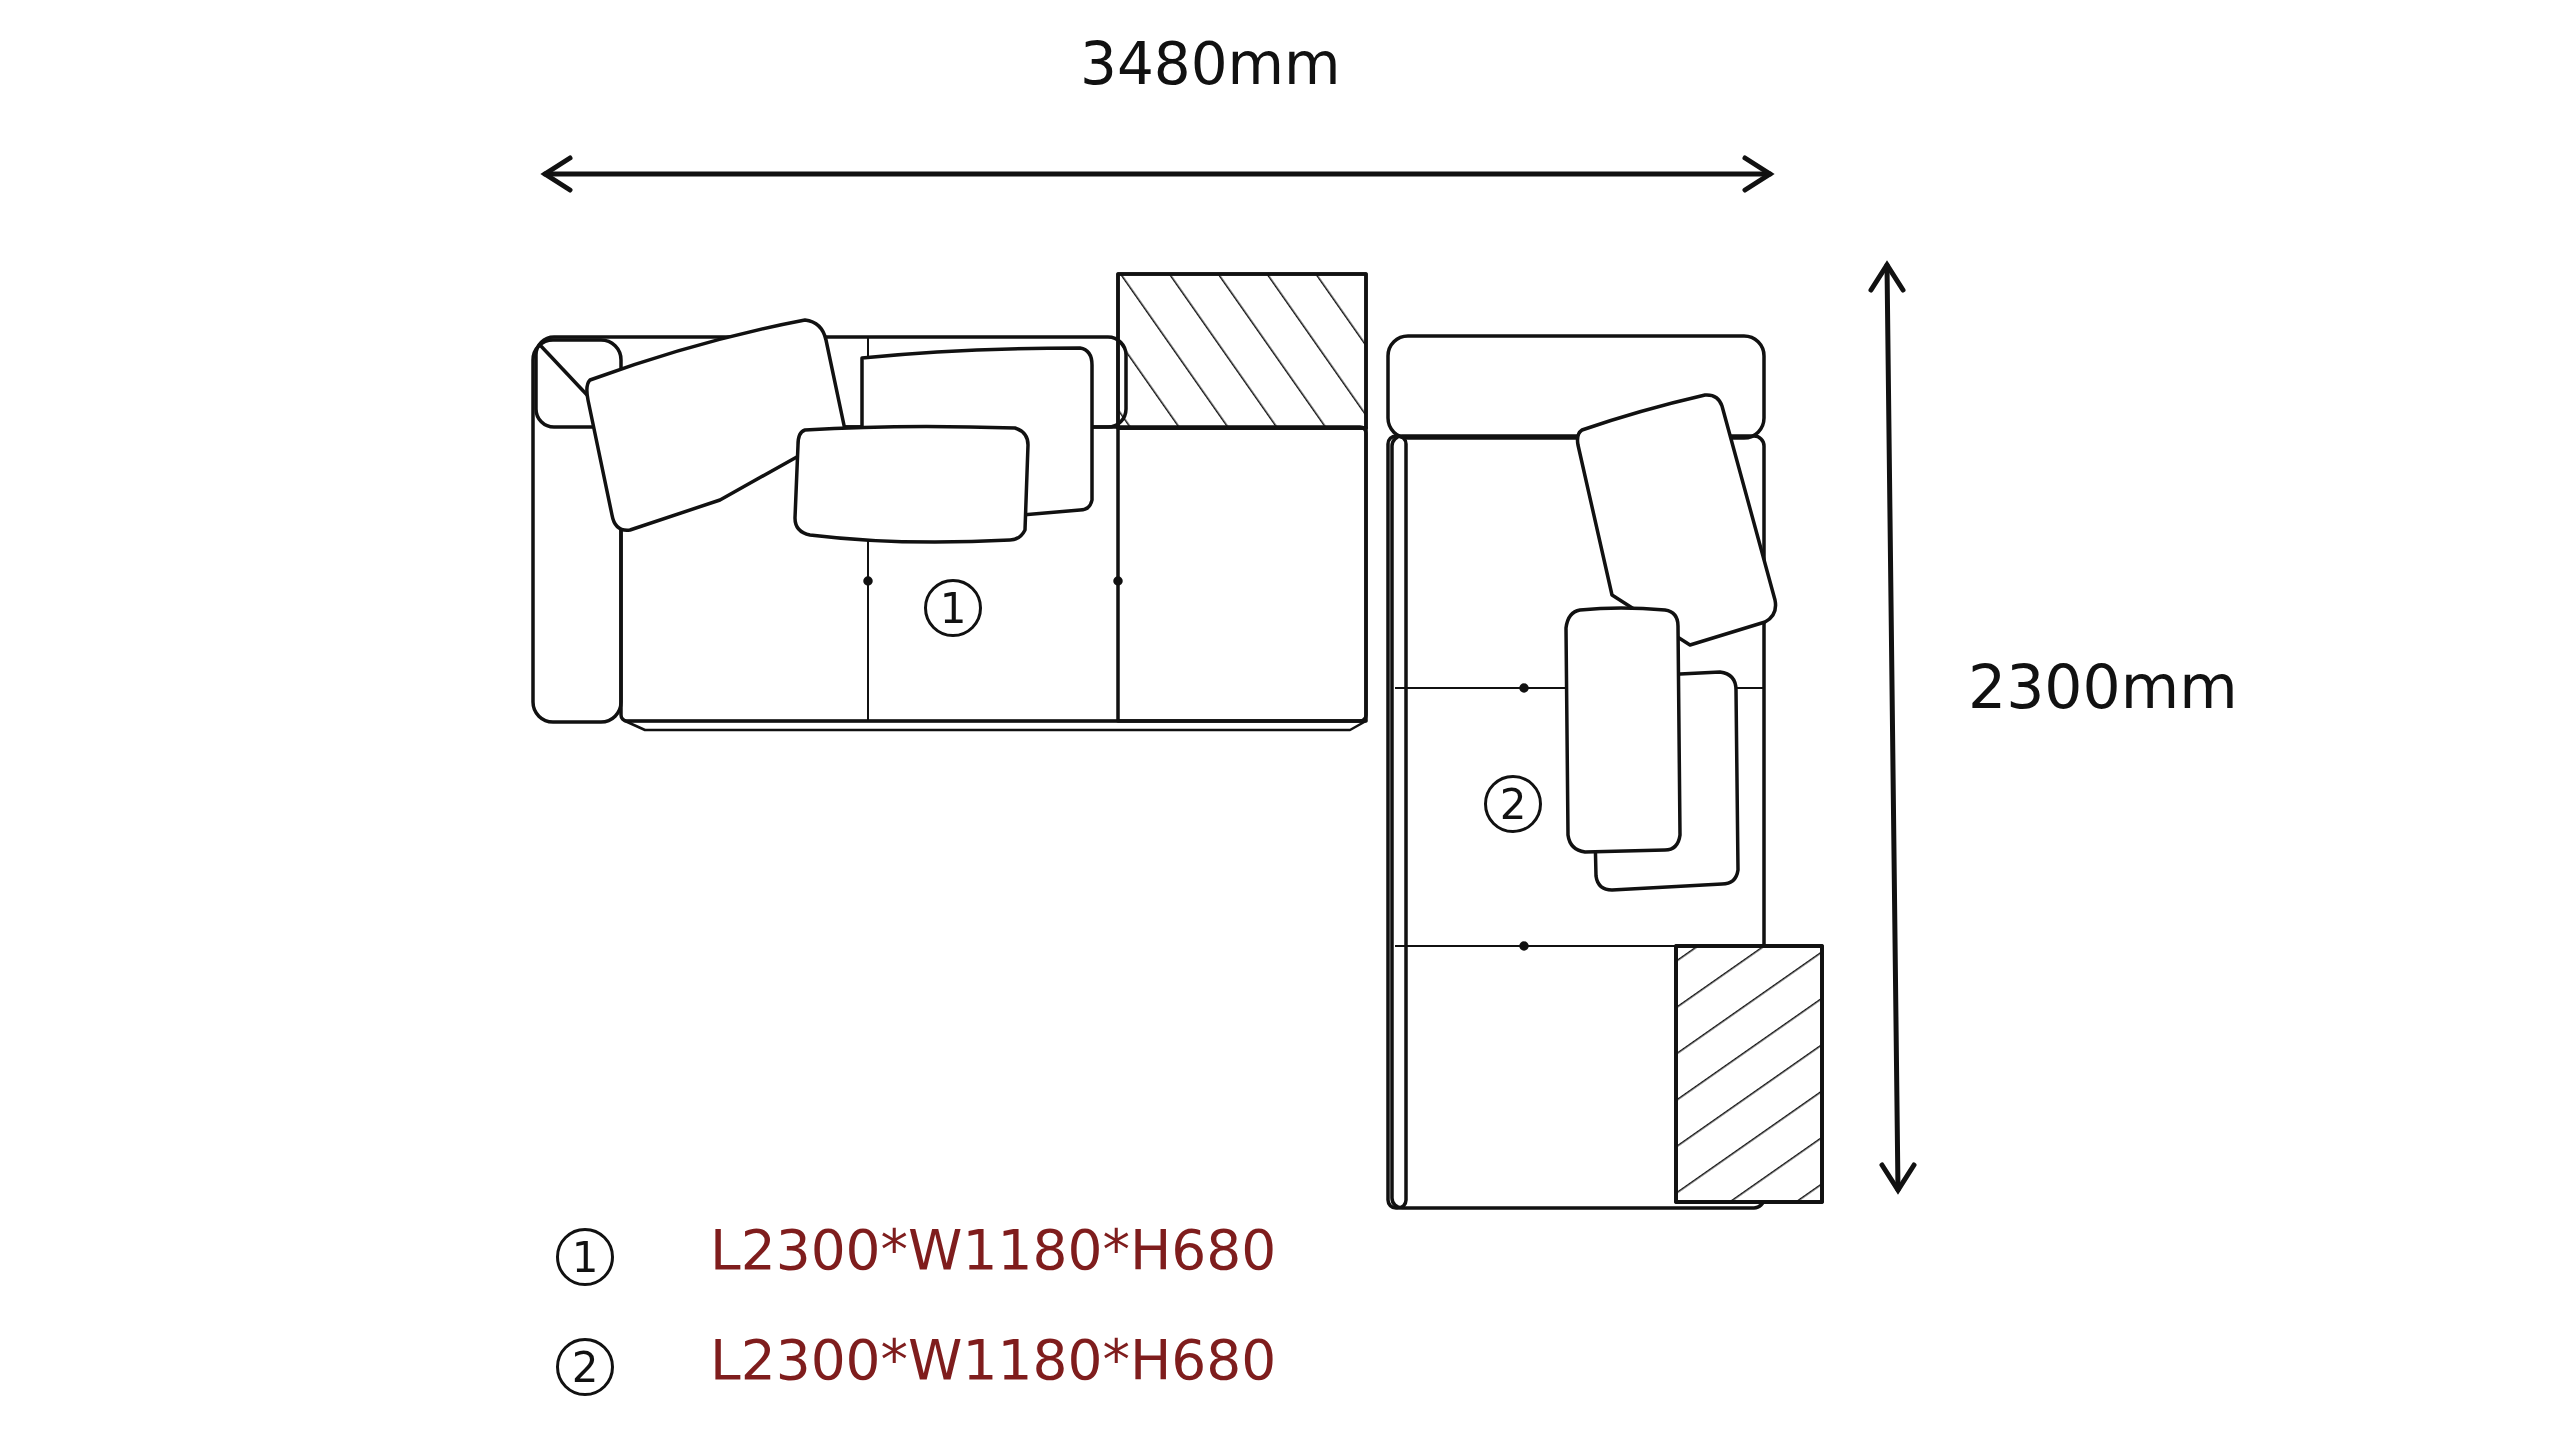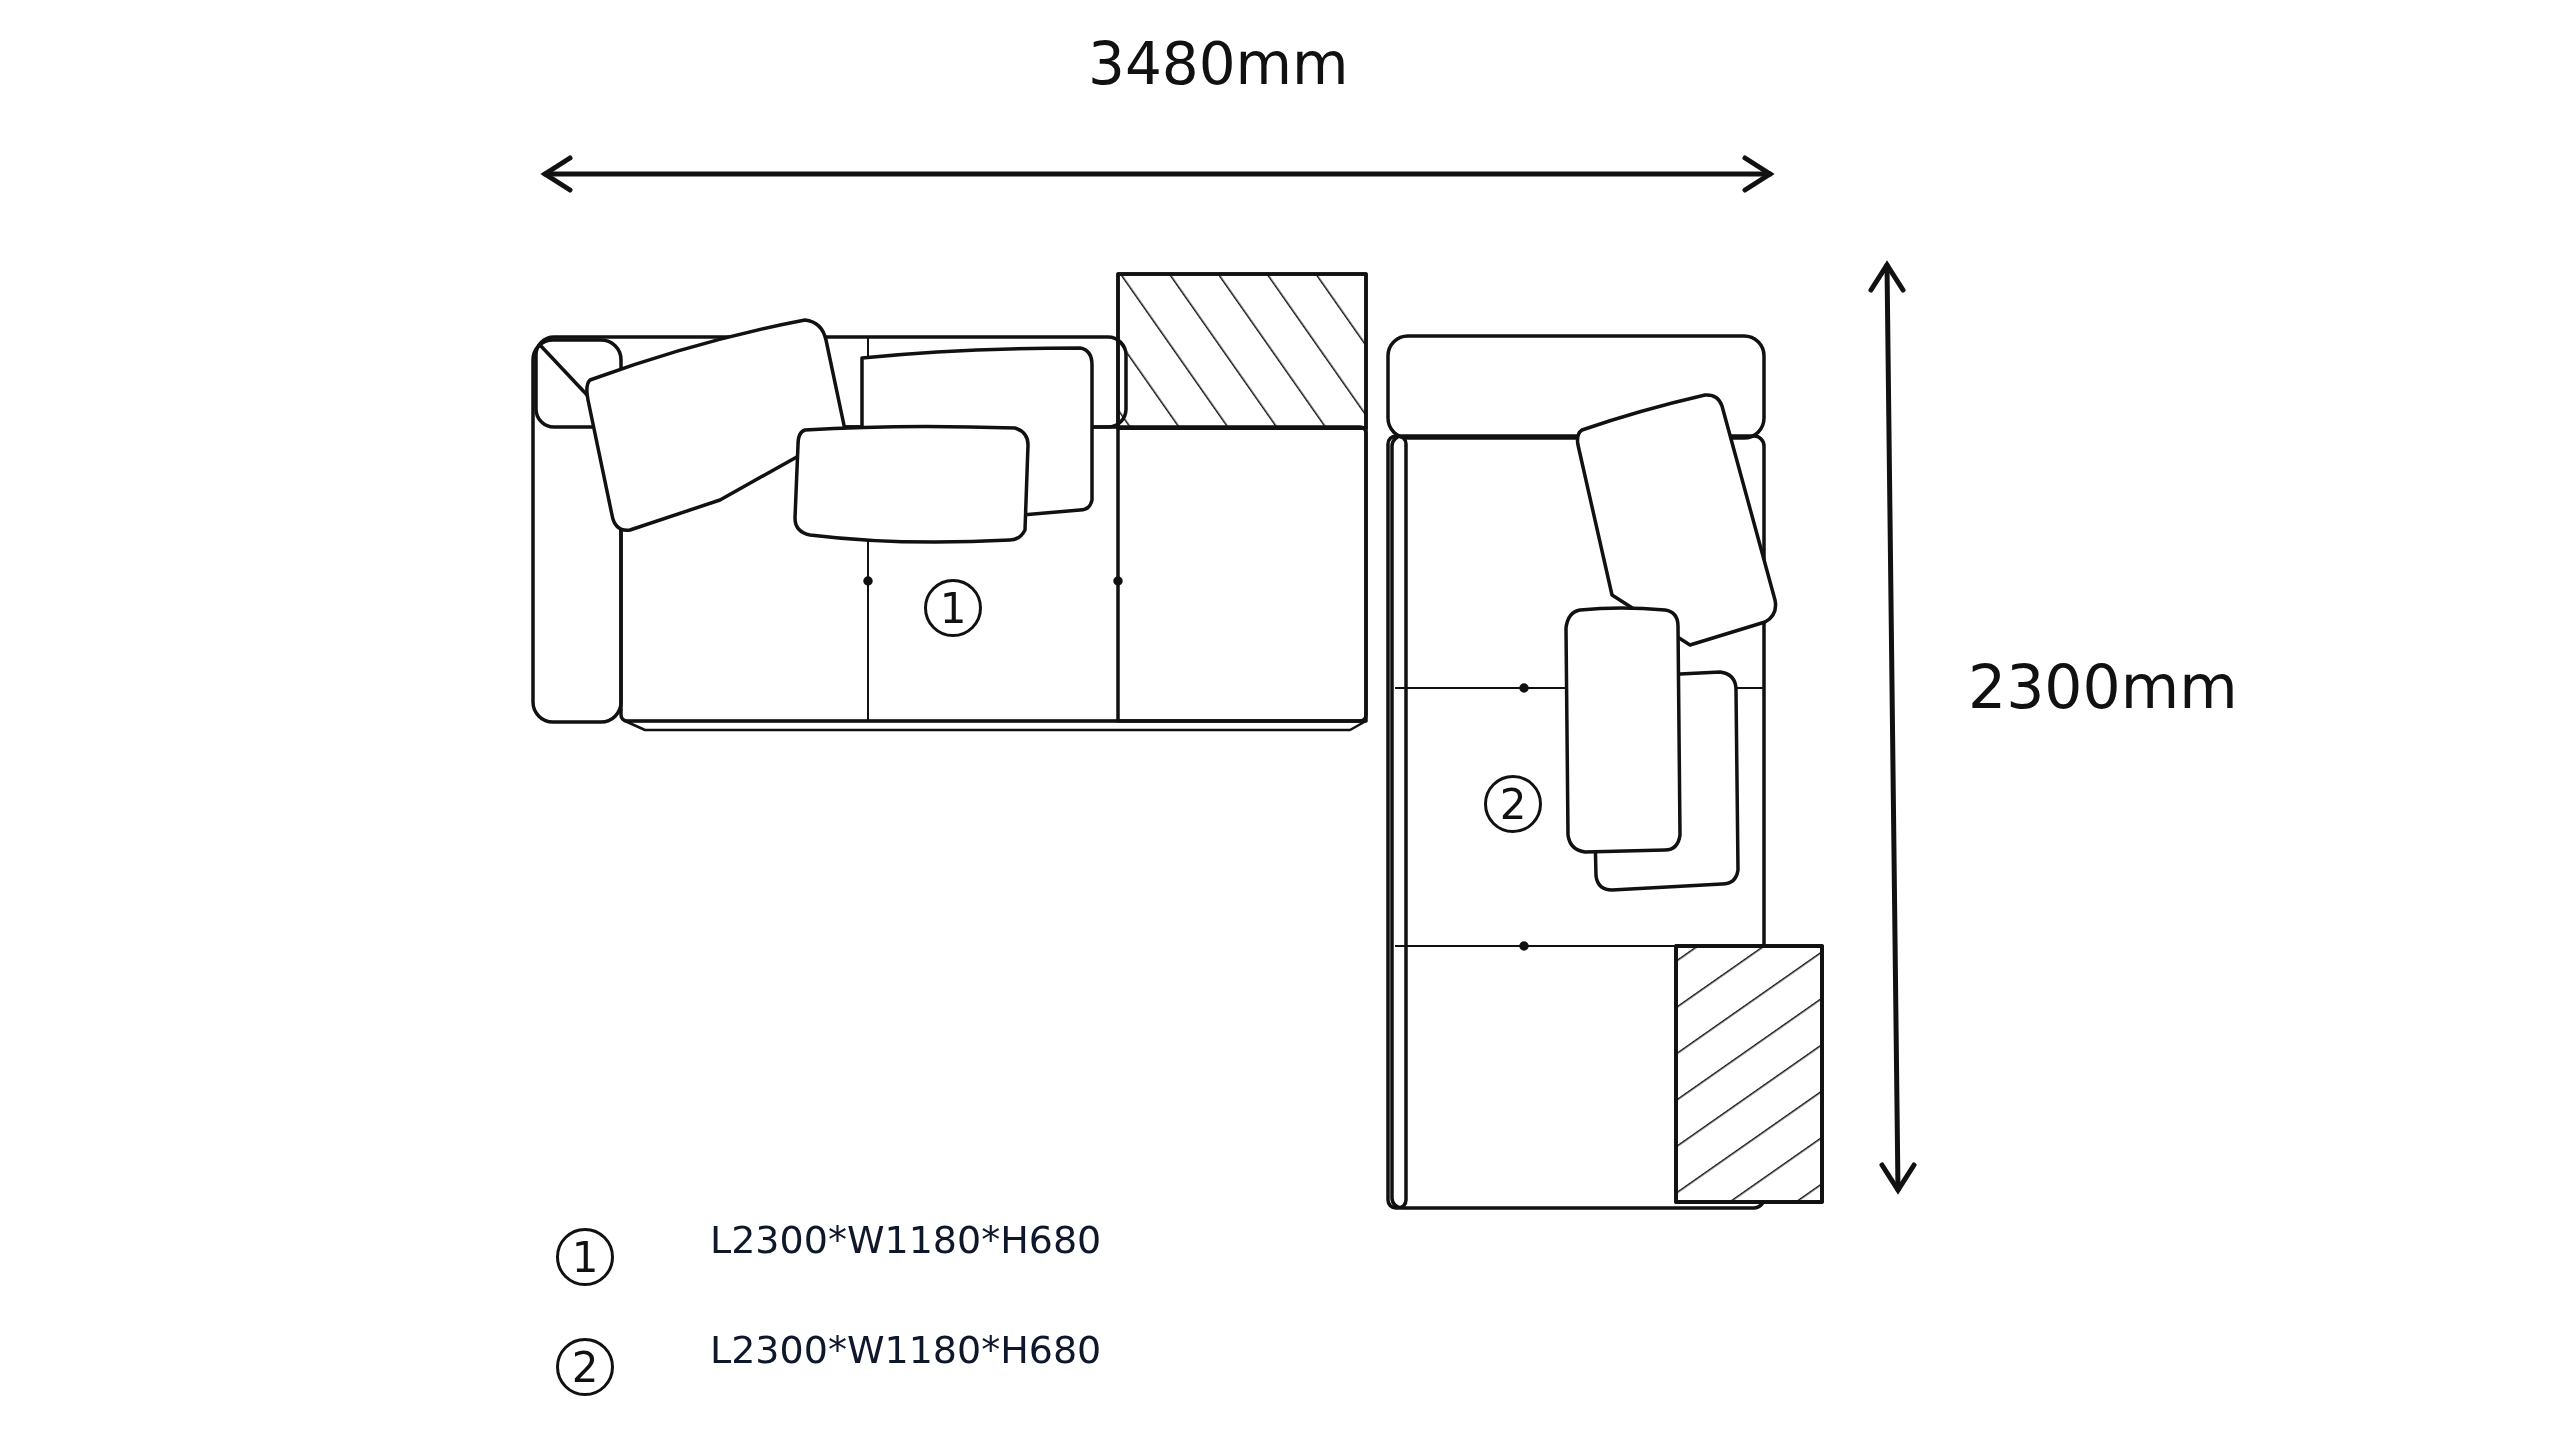--- a/index.html
+++ b/index.html
@@ -1,22 +1,22 @@
 <!DOCTYPE html>
 <html><head>
 <meta charset="utf-8">
 <style>
   html,body{margin:0;padding:0;background:#ffffff;}
   body{width:2560px;height:1439px;overflow:hidden;position:relative;font-family:"DejaVu Sans",sans-serif;}
   svg{position:absolute;left:0;top:0;}
   .lbl{position:absolute;color:#111;font-family:"DejaVu Sans",sans-serif;white-space:nowrap;}
-  .dim-w{left:1080px;top:30px;font-size:58px;margin-left:8px;}
+  .dim-w{left:1080px;top:30px;font-size:58px;}
   .dim-h{left:1968px;top:652px;font-size:60px;}
   .mark{position:absolute;width:58px;height:58px;border:3px solid #111;border-radius:50%;display:flex;align-items:center;justify-content:center;font-size:42px;color:#111;box-sizing:border-box;font-family:"DejaVu Sans",sans-serif;}
-  .spec{position:absolute;left:710px;font-size:38px;color:#0f172a;font-family:"DejaVu Sans",sans-serif;}
+  .spec{position:absolute;left:710px;font-size:55px;color:#7f1d1d;font-family:"DejaVu Sans",sans-serif;}
 </style>
 </head>
 <body>
 
 <svg width="2560" height="1439" viewBox="0 0 2560 1439">
   <defs>
     <pattern id="hatchA" patternUnits="userSpaceOnUse" width="40" height="40" patternTransform="rotate(-35)">
       <line x1="0" y1="0" x2="0" y2="40" stroke="#111" stroke-width="3"></line>
     </pattern>
     <pattern id="hatchB" patternUnits="userSpaceOnUse" width="38" height="38" patternTransform="rotate(55)">

